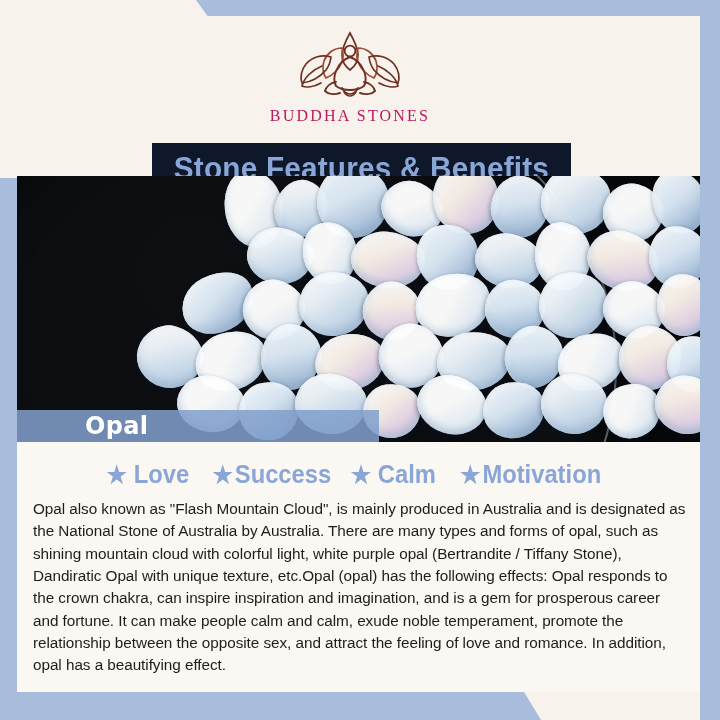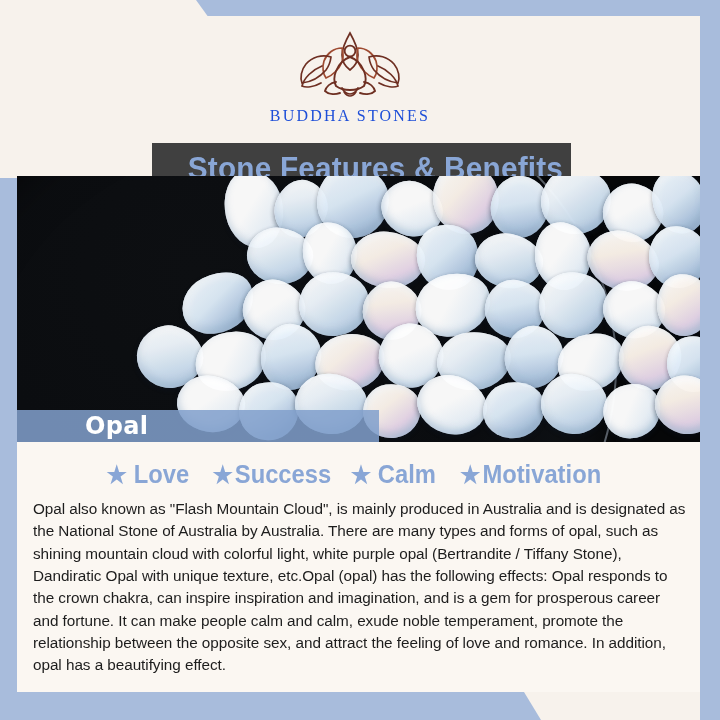--- a/index.html
+++ b/index.html
@@ -53,30 +53,30 @@
     position: absolute;
     top: 10px; left: 0; width: 700px;
     display: flex; flex-direction: column; align-items: center;
   }
   .logo-mark { width: 132px; height: 76px; display: block; }
   .logo-text {
     margin-top: 5px;
     font-family: "Liberation Serif", serif;
     font-size: 16px;
     letter-spacing: 2.2px;
-    color: #1d4ed8;
+    color: #be185d;
     font-weight: 400;
   }
 
   .title-band {
     position: absolute;
     top: 127px; left: 152px;
     width: 419px; height: 51px;
-    background: #404040;
-    display: flex; align-items: center; justify-content: flex-end;
+    background: #0f172a;
+    display: flex; align-items: center; justify-content: center;
   }
   .title-band h1 {
     font-family: "Liberation Sans Narrow", "Liberation Sans", sans-serif;
     font-size: 31px;
     font-weight: bold;
     letter-spacing: .2px;
     color: #89a6d6;
     transform: scaleX(0.96);
     white-space: nowrap;
   }

